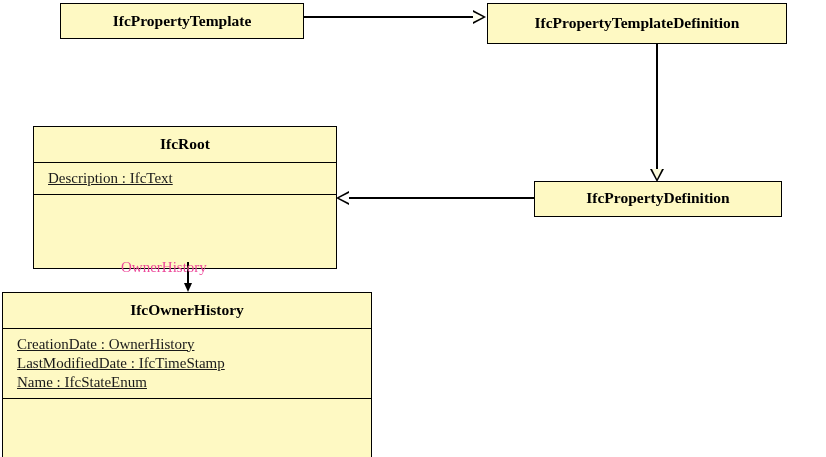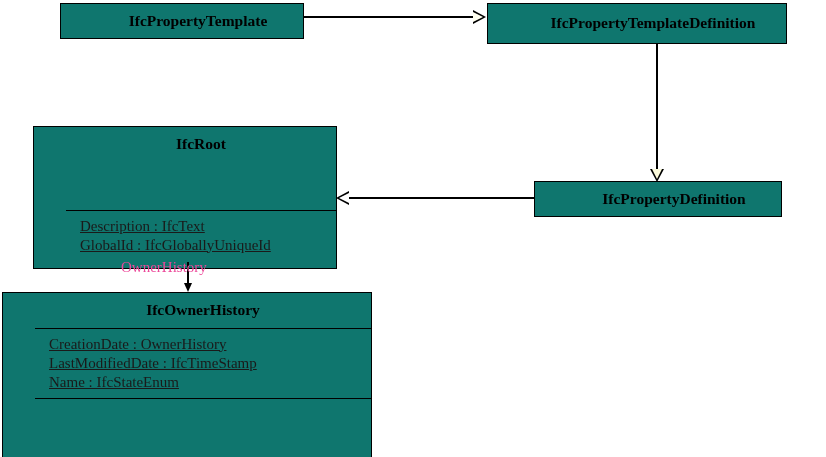--- a/index.html
+++ b/index.html
@@ -13,25 +13,24 @@
     height: 457px;
     background: #ffffff;
     overflow: hidden;
     font-family: "Liberation Serif", "DejaVu Serif", serif;
   }
 
   
   .uml-class {
     position: absolute;
     box-sizing: border-box;
-    background: #0f766e;
+    background: #fef9c3;
     border: 1.5px solid #000000;
     display: flex;
     flex-direction: column;
-    padding-left: 32px;
   }
   .uml-title {
     font-weight: bold;
     text-align: center;
     color: #000000;
     font-size: 15.5px;
     line-height: 1.2;
     padding: 8px 10px 8px 10px;
     white-space: nowrap;
   }
@@ -57,24 +56,24 @@
   #box-ifcpropertytemplate {
     left: 60px;  top: 3px;   width: 244px; height: 36px;
     justify-content: center;
   }
   #box-ifcpropertytemplatedefinition {
     left: 487px; top: 3px;   width: 300px; height: 41px;
     justify-content: center;
   }
   #box-ifcpropertydefinition {
     left: 534px; top: 181px; width: 248px; height: 36px;
-    justify-content: center;
+    justify-content: flex-end;
   }
   #box-ifcroot {
-    left: 33px;  top: 126px; width: 304px; height: 143px; gap: 48px;
+    left: 33px;  top: 126px; width: 304px; height: 143px;
   }
   #box-ifcownerhistory {
     left: 2px;   top: 292px; width: 370px; height: 170px;
   }
 
   
   .edge-line {
     position: absolute;
     background: #000000;
   }
@@ -160,21 +159,20 @@
   </div>
 
   <div class="uml-class" id="box-ifcpropertydefinition">
     <div class="uml-title">IfcPropertyDefinition</div>
   </div>
 
   <div class="uml-class" id="box-ifcroot">
     <div class="uml-title">IfcRoot</div>
     <div class="uml-attrs uml-divider">
       <span class="uml-attr">Description : IfcText</span>
-      <span class="uml-attr">GlobalId : IfcGloballyUniqueId</span>
     </div>
     <div class="uml-empty uml-divider"></div>
   </div>
 
   <div class="uml-class" id="box-ifcownerhistory">
     <div class="uml-title">IfcOwnerHistory</div>
     <div class="uml-attrs uml-divider">
       <span class="uml-attr">CreationDate : OwnerHistory</span>
       <span class="uml-attr">LastModifiedDate : IfcTimeStamp</span>
       <span class="uml-attr">Name : IfcStateEnum</span>

